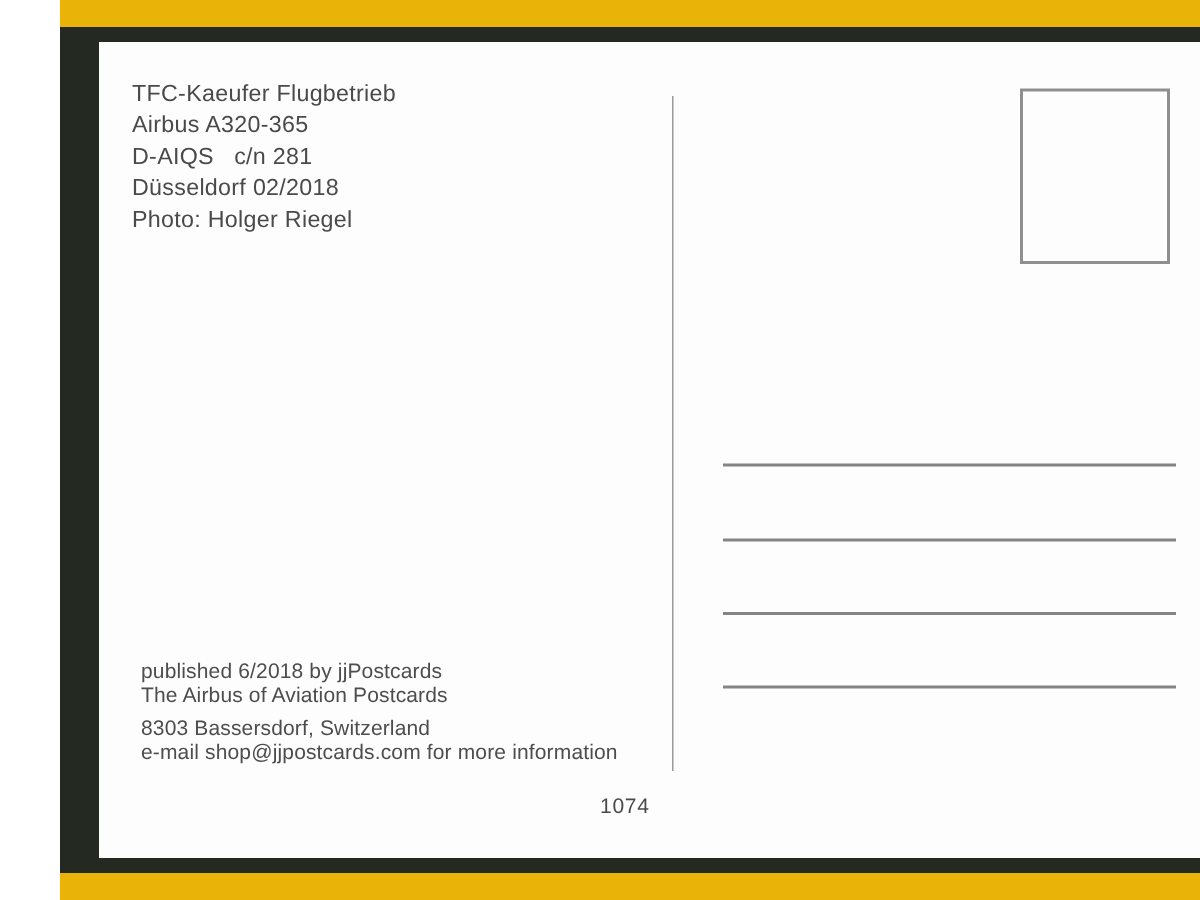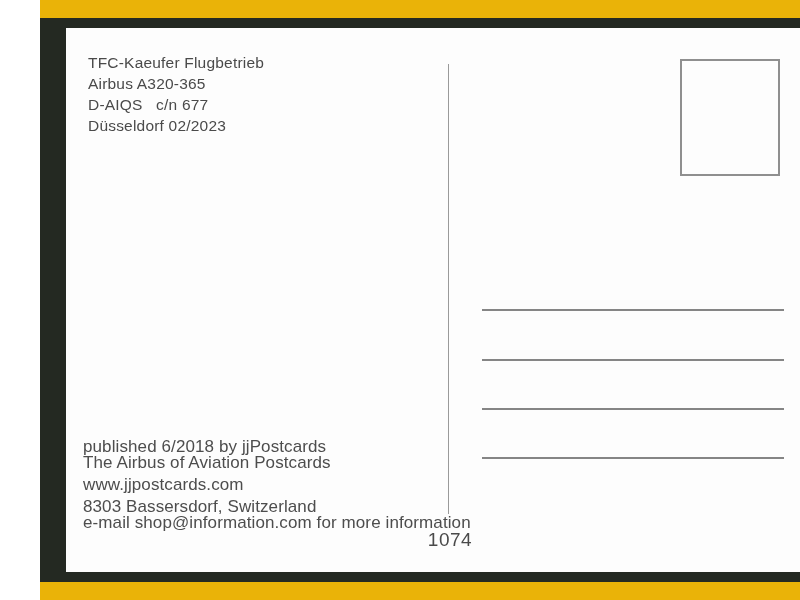--- a/index.html
+++ b/index.html
@@ -77,78 +77,78 @@
     height: 2px;
     background: #858585;
   }
   .address-line.l1 { top: 281px; }
   .address-line.l2 { top: 331px; }
   .address-line.l3 { top: 380px; }
   .address-line.l4 { top: 429px; }
   
   .publisher-block {
     position: absolute;
-    left: 17px;
+    left: 28px;
     top: 411px;
-    font-size: 17px;
+    font-size: 14px;
     line-height: 16px;
     color: #4d4d4d;
     letter-spacing: 0.1px;
   }
   .publisher-block .group {
     margin-bottom: 6px;
   }
   
   .card-number {
     position: absolute;
     left: 334px;
     top: 501px;
     width: 100px;
-    text-align: center;
-    font-size: 19px;
+    text-align: left;
+    font-size: 14px;
     color: #4a4a4a;
     letter-spacing: 0.5px;
   }
 </style>
 </head>
 <body>
 
 <div class="scan-page">
 
   <div class="postcard-frame">
 
     <div class="postcard">
 
       <div class="sender-block">
         <div class="line">TFC-Kaeufer Flugbetrieb</div>
         <div class="line">Airbus A320-365</div>
-        <div class="line">D-AIQS   c/n 677</div>
-        <div class="line">Düsseldorf 02/2023</div>
+        <div class="line">D-AIQS   c/n 281</div>
+        <div class="line">Düsseldorf 02/2018</div>
+        <div class="line">Photo: Holger Riegel</div>
       </div>
 
       <div class="divider-line"></div>
 
       <div class="stamp-box"></div>
 
       <div class="address-line l1"></div>
       <div class="address-line l2"></div>
       <div class="address-line l3"></div>
       <div class="address-line l4"></div>
 
       <div class="publisher-block">
         <div class="group">
           <div>published 6/2018 by jjPostcards</div>
           <div>The Airbus of Aviation Postcards</div>
         </div>
         <div class="group">
-          <div>www.jjpostcards.com</div>
         </div>
         <div class="group">
           <div>8303 Bassersdorf, Switzerland</div>
-          <div>e-mail shop@information.com for more information</div>
+          <div>e-mail shop@jjpostcards.com for more information</div>
         </div>
       </div>
 
       <div class="card-number">1074</div>
 
     </div>
   </div>
 </div>
 
 </body></html>

